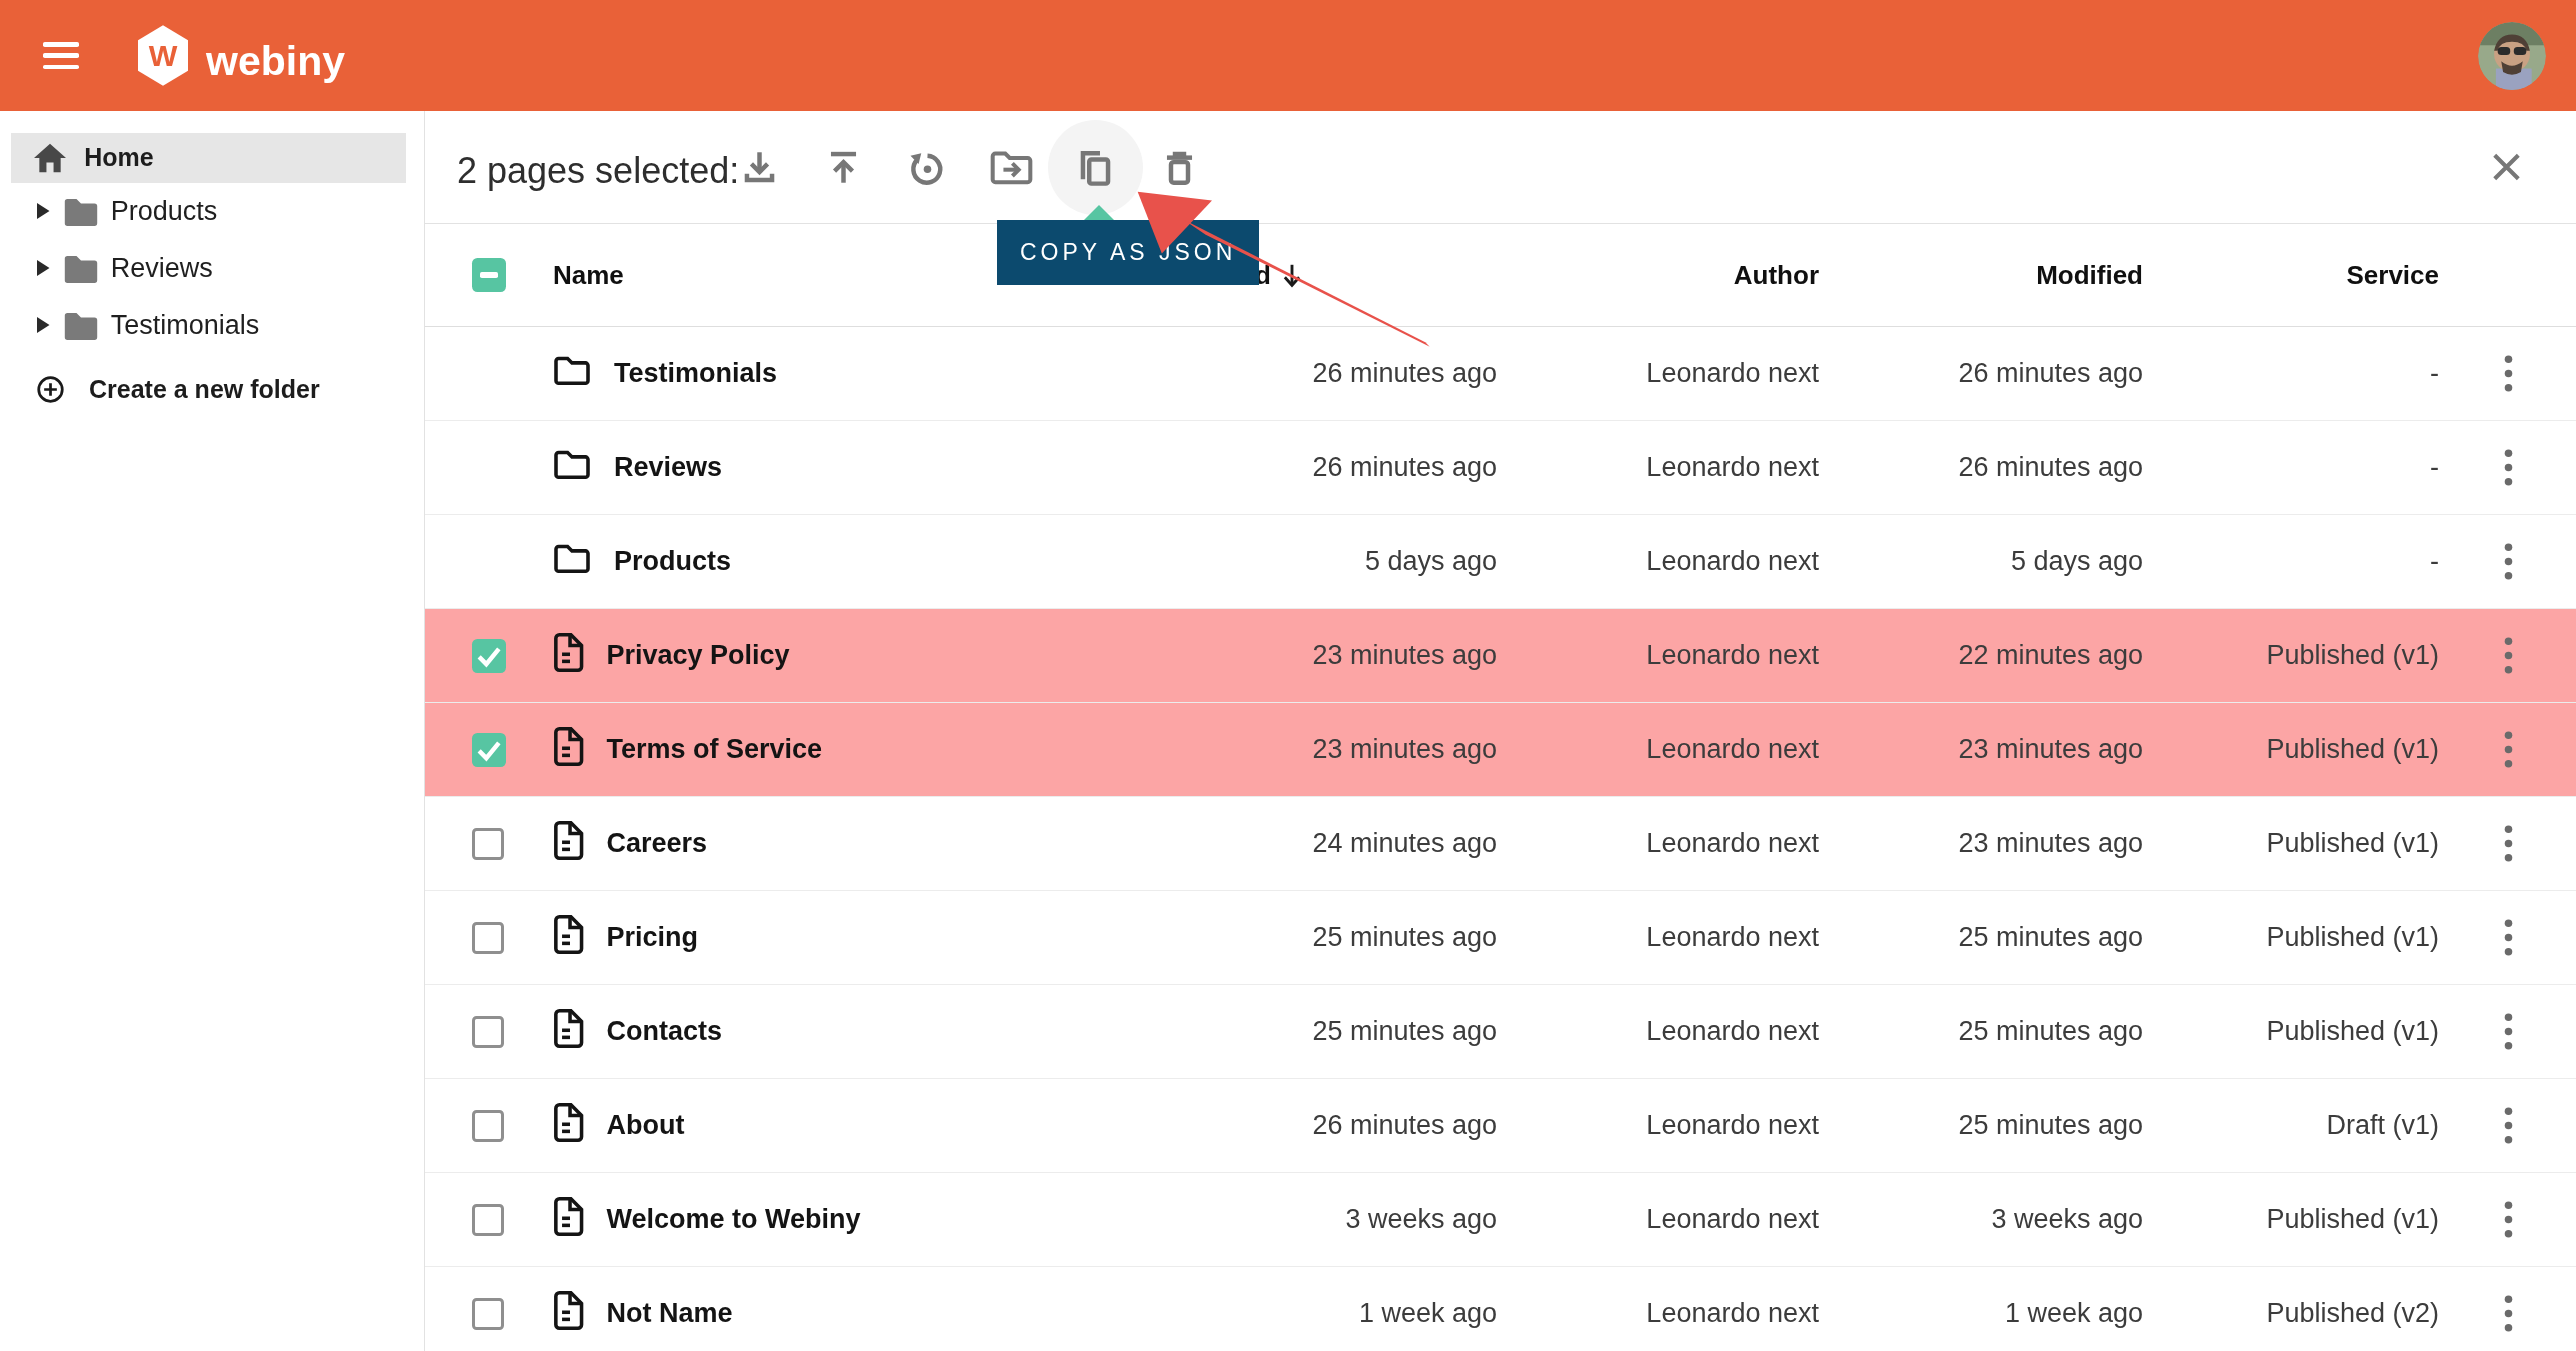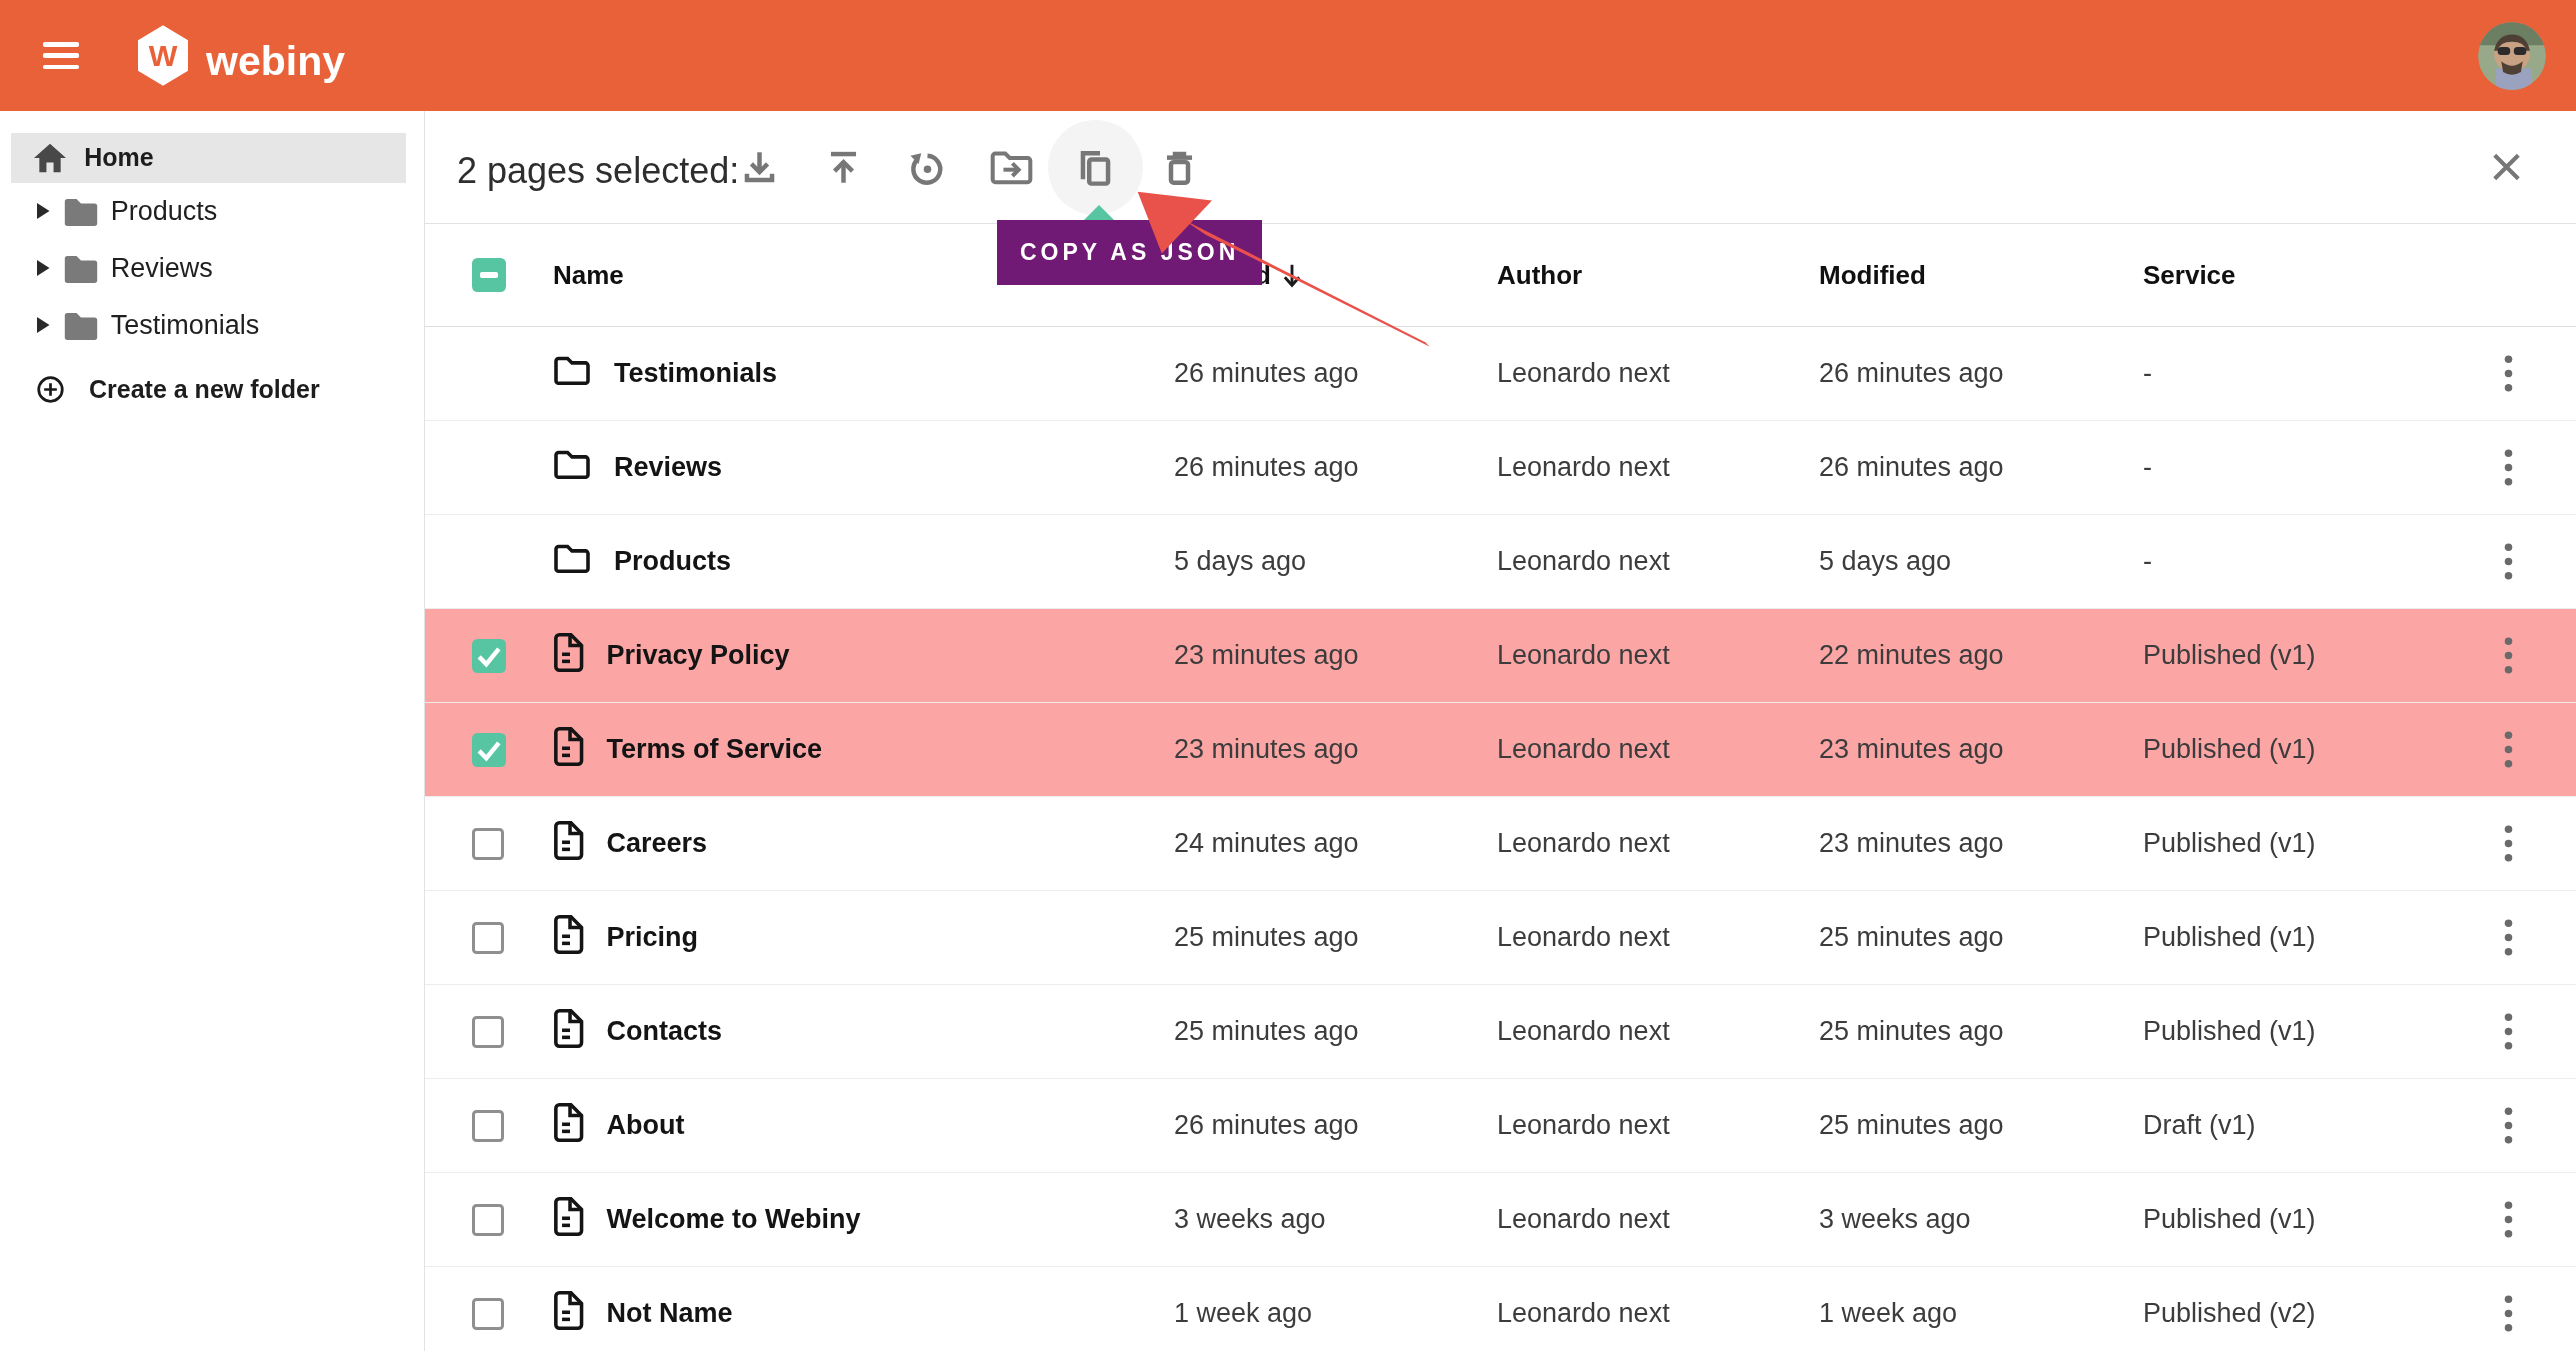--- a/index.html
+++ b/index.html
@@ -8,21 +8,21 @@
 
   
   .topbar{height:111px;background:#E96138;display:flex;align-items:center;box-sizing:border-box;padding-left:43px;}
   .hamburger{width:36px;height:27px;display:flex;flex-direction:column;justify-content:space-between;cursor:pointer;}
   .hamburger span{display:block;height:4.5px;background:#fff;border-radius:1.8px;}
   .logo{display:flex;align-items:center;margin-left:59px;gap:18px;}
   .wordmark{color:#fff;font-size:41px;font-weight:bold;letter-spacing:0;margin-top:12px;}
   .avatar{margin-left:auto;margin-right:30.5px;width:68px;height:68px;border-radius:50%;overflow:hidden;cursor:pointer;}
 
   
-  .body{display:flex;height:1240px;}
+  .body{display:flex;height:1240px;text-align:right;}
   .sidebar{width:425px;box-sizing:border-box;border-right:1.8px solid #E2E2E2;padding-top:21.5px;flex:none;}
   .content{flex:1;position:relative;}
 
   
   .side-home{height:50px;margin:0 18px 0 10.8px;background:#E6E6E6;display:flex;align-items:center;
              padding-left:21.5px;gap:16px;font-size:25px;font-weight:bold;cursor:pointer;}
   .tree-item{height:57px;display:flex;align-items:center;padding-left:37px;font-size:27px;color:#1f1f1f;cursor:pointer;}
   .tree-item .caret{width:14.3px;display:flex;}
   .tree-item .sfolder{margin-left:11.7px;display:flex;}
   .tree-item .tlabel{margin-left:11.7px;}
@@ -55,22 +55,22 @@
 
   
   .cb{width:34px;height:34px;border-radius:5.4px;display:flex;align-items:center;justify-content:center;cursor:pointer;box-sizing:border-box;}
   .cb .dash{width:18px;height:5.4px;background:#fff;border-radius:1.8px;}
   .cb.unchecked{width:32px;height:32px;border:3.6px solid #8F8F8F;border-radius:4.5px;background:#fff;}
   .cb.checked{background:#57C5A2;}
   .cb.indeterminate{background:#57C5A2;}
   .row.type-folder .cb{visibility:hidden;}
 
   
-  .tooltip{position:absolute;left:572px;top:109px;height:65px;line-height:65px;padding:0 23px;background:#701a75;
-           color:#fff;font-size:23px;font-weight:bold;letter-spacing:4px;z-index:25;white-space:nowrap;}
+  .tooltip{position:absolute;left:572px;top:109px;height:65px;line-height:65px;padding:0 23px;background:#0c4a6e;
+           color:#fff;font-size:23px;font-weight:normal;letter-spacing:4px;z-index:25;white-space:nowrap;}
   .tooltip-arrow{position:absolute;left:658px;top:94px;width:0;height:0;border-left:16px solid transparent;
                  border-right:16px solid transparent;border-bottom:16px solid #57C5A2;z-index:25;}
   .annotation{position:absolute;left:0;top:0;width:2151px;height:1240px;z-index:30;pointer-events:none;}
 </style>
 </head>
 <body>
 
 <div class="app">
 
   <div class="topbar">

